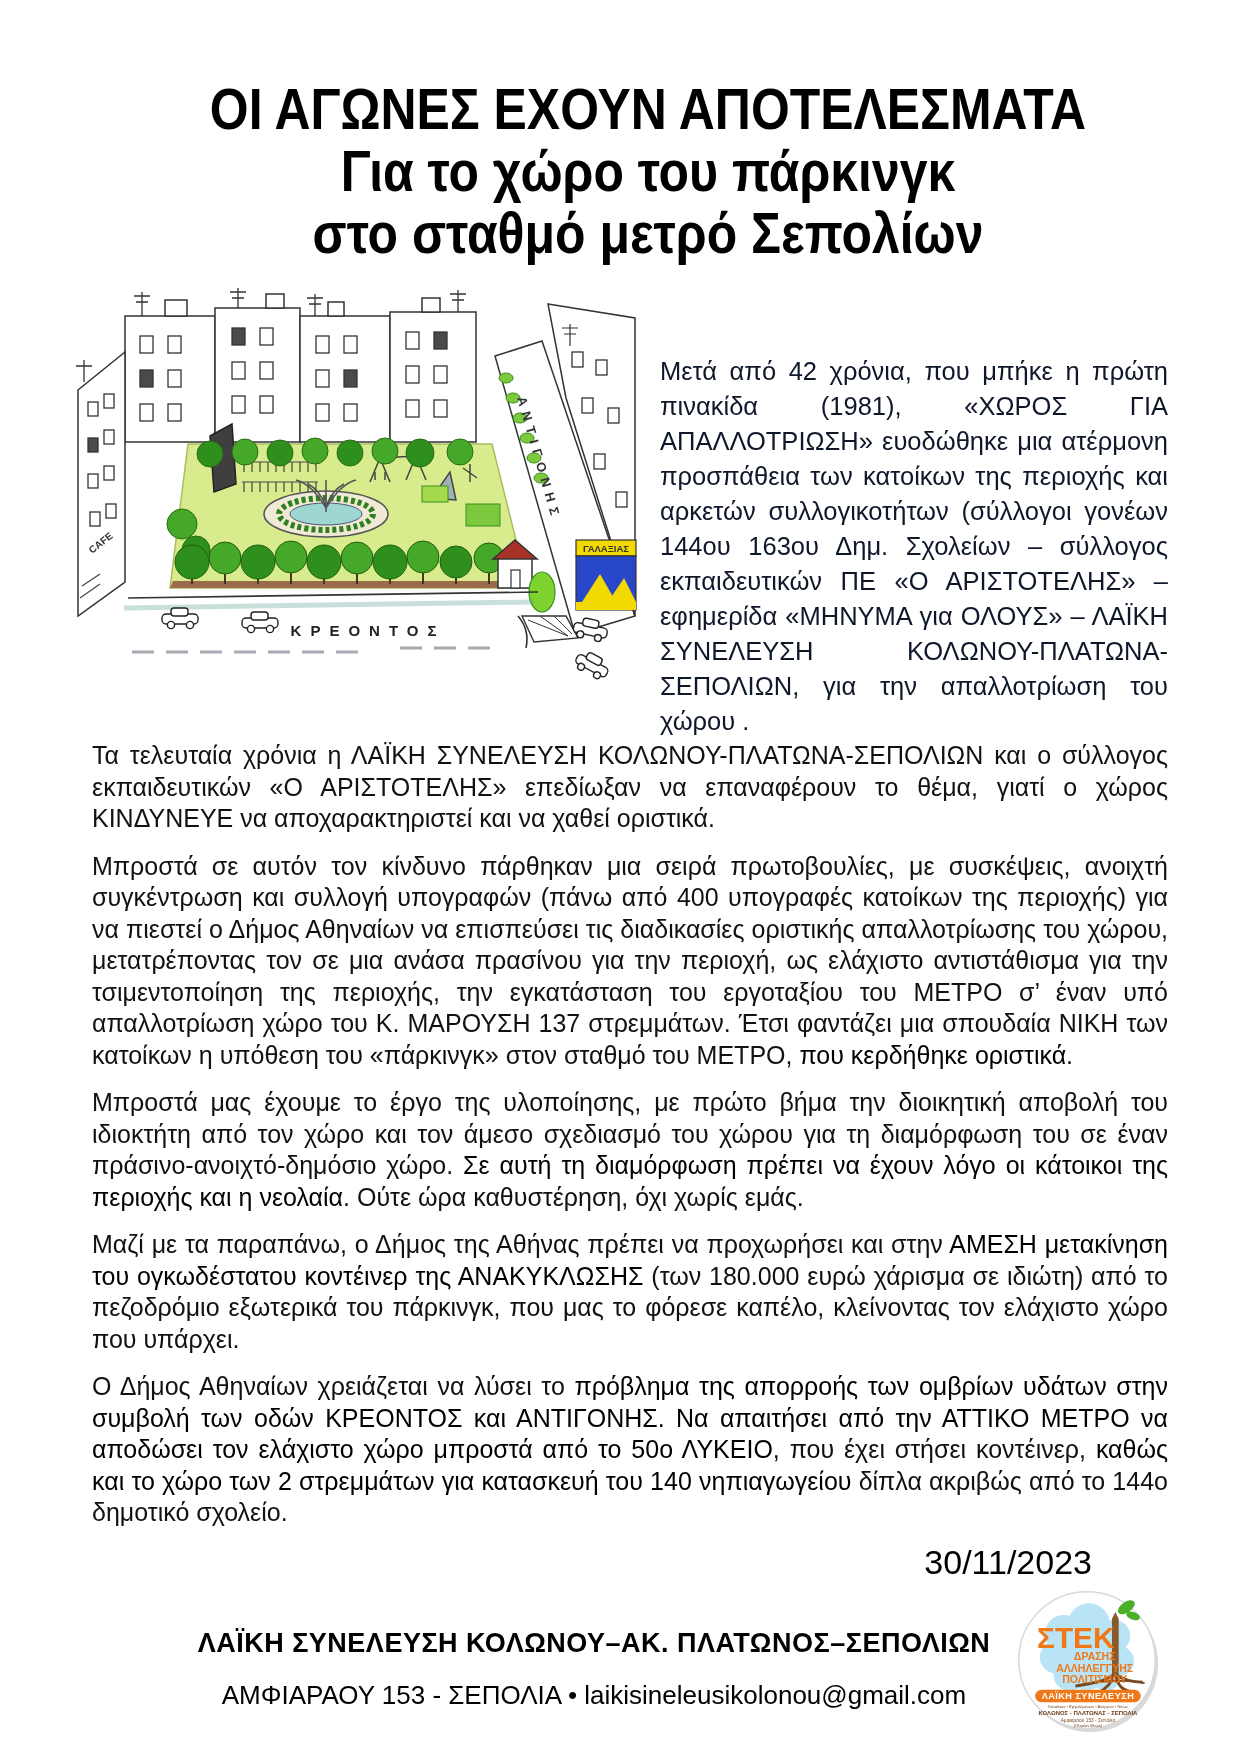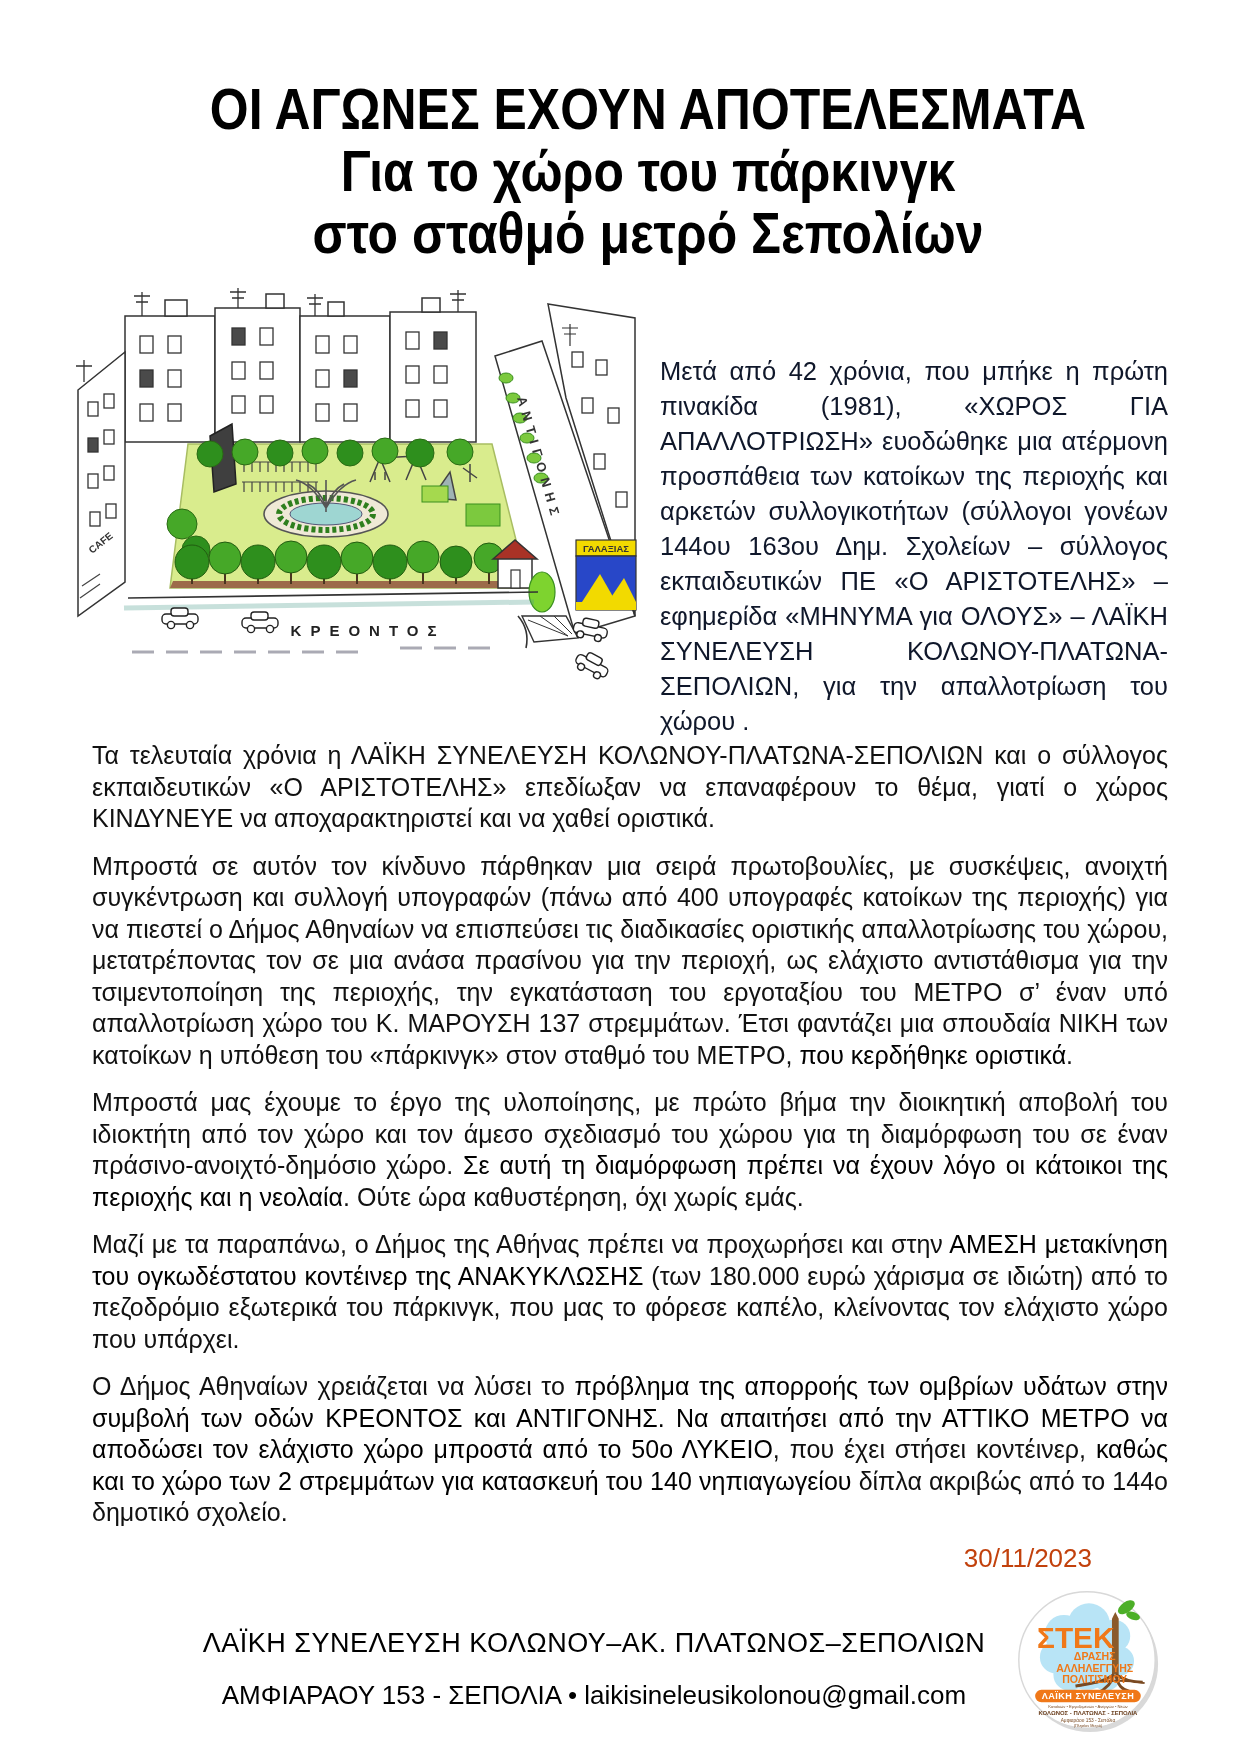--- a/index.html
+++ b/index.html
@@ -12,24 +12,24 @@
   .illustration{position:absolute;left:70px;top:286px;width:568px;height:402px;}
   
   .intro{position:absolute;left:660px;top:354px;width:508px;font-size:25.5px;line-height:35px;
          text-align:justify;color:#0f172a;}
   
   .body-text{position:absolute;left:92px;top:724px;width:1076px;font-size:25px;line-height:31.5px;
              text-align:justify;color:#111;}
   .body-text p{margin:16px 0 13px 0;}
   .body-text b{font-weight:400;color:#000;}
   
-  .doc-date{position:absolute;top:1543px;right:148px;font-size:26px;color:#c2410c;margin-left:16px;}
+  .doc-date{position:absolute;top:1543px;right:148px;font-size:34px;color:#000000;margin-left:16px;}
   
   .footer{position:absolute;left:0;right:52px;top:1628px;text-align:center;color:#000;}
-  .footer .f1{font-weight:400;font-size:27px;letter-spacing:.5px;}
+  .footer .f1{font-weight:700;font-size:27px;letter-spacing:.5px;}
   .footer .f2{font-size:26px;margin-top:21px;}
   
   .logo{position:absolute;left:1014px;top:1586px;width:146px;height:150px;}
   .ill-ink{stroke:#333;fill:#fff;stroke-width:1.5;}
   .win{stroke:#333;fill:#fff;stroke-width:1.3;}
   .win-d{stroke:#333;fill:#4a4a4a;stroke-width:1.3;}
 </style>
 </head>
 <body>
 

